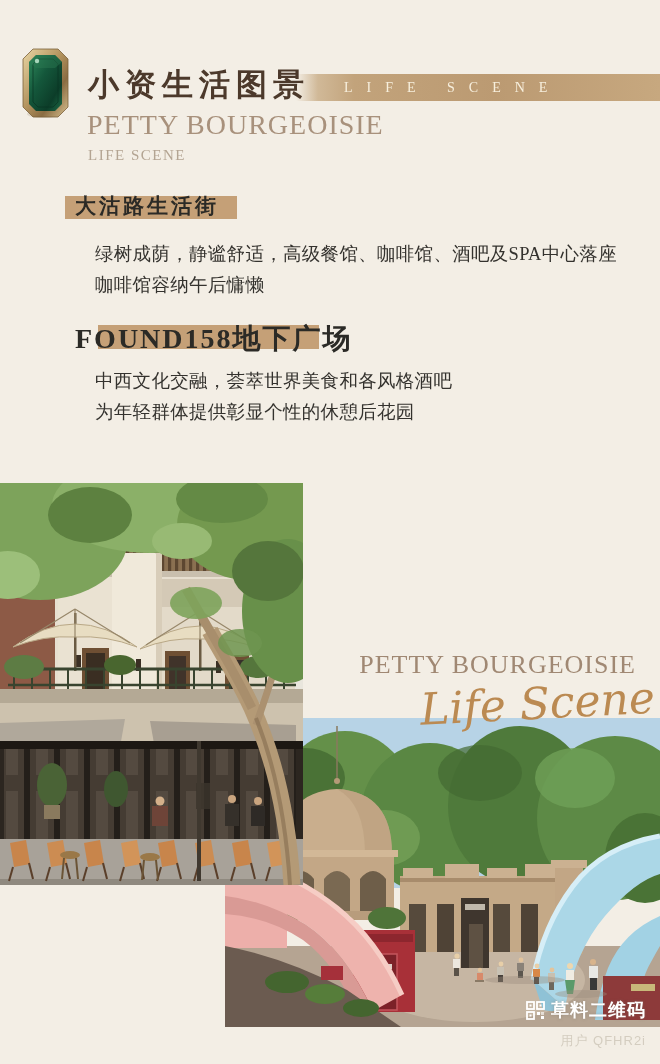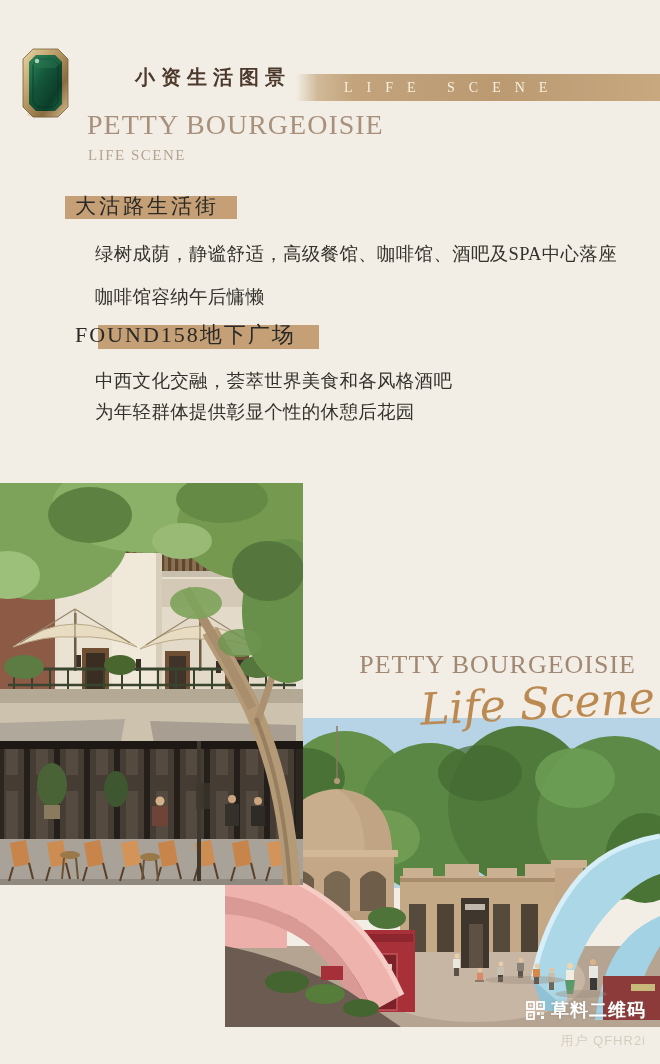--- a/index.html
+++ b/index.html
@@ -2,39 +2,39 @@
 <html><head>
 <meta charset="utf-8">
 <style>
   html,body{margin:0;padding:0;}
   body{background:#d9d4ca;font-family:"Liberation Serif","DejaVu Serif",serif;}
   #canvas{position:relative;width:660px;height:1064px;margin:0 auto;background:#f3eee5;overflow:hidden;}
   .abs{position:absolute;}
 
   
   .gem{left:22px;top:48px;width:47px;height:70px;}
-  .title-cn{left:88px;top:64px;font-size:20px;font-weight:bold;letter-spacing:6px;color:#4c392b;z-index:2;white-space:nowrap;margin-left:47px;}
+  .title-cn{left:88px;top:64px;font-size:31px;font-weight:bold;letter-spacing:6px;color:#4c392b;z-index:2;white-space:nowrap;}
   .gold-band{left:296px;top:74px;width:364px;height:27px;
     background:linear-gradient(90deg,rgba(197,167,126,0) 0%,rgba(197,167,126,.75) 6%,#c2a37b 16%,#bb9a72 55%,#c7a87f 100%);
     display:flex;align-items:center;z-index:1;}
   .band-label{margin-left:48px;font-size:14px;letter-spacing:14px;color:#f7efdd;white-space:nowrap;}
   .subtitle-en{left:87px;top:109px;font-size:28px;letter-spacing:1px;color:#a8917c;white-space:nowrap;}
   .subtitle-small{left:88px;top:147px;font-size:15px;letter-spacing:1.5px;color:#b3a492;white-space:nowrap;}
 
   
-  .sec-heading{font-size:21px;font-weight:400;color:#2b2a26;letter-spacing:3px;white-space:nowrap;}
+  .sec-heading{font-size:21px;font-weight:700;color:#2b2a26;letter-spacing:3px;white-space:nowrap;}
   .sec-heading .txt{position:relative;z-index:1;}
   .hl{position:absolute;background:#c5a077;z-index:0;}
   .h1{left:75px;top:192px;}
   .h1 .hl{left:-10px;top:4px;width:172px;height:23px;}
-  .h2{left:75px;top:320px;letter-spacing:2px;font-size:22px;}
+  .h2{left:75px;top:320px;letter-spacing:2px;font-size:28px;}
   .h2 .hl{left:23px;top:5px;width:221px;height:24px;}
   .para{left:75px;font-size:18.5px;letter-spacing:0.3px;color:#34322e;white-space:nowrap;margin-left:20px;}
   .p1{top:241px;}
-  .p2{top:284px;}
+  .p2{top:272px;}
   .p3{top:368px;text-align:center;}
   .p4{top:399px;font-family:Liberation Mono, monospace;}
 
   
   .photo{overflow:hidden;}
   .photo svg{display:block;width:100%;height:100%;}
   .left-photo{left:0;top:483px;width:303px;height:402px;z-index:3;}
   .right-photo{left:225px;top:718px;width:435px;height:309px;z-index:2;}
 
   

